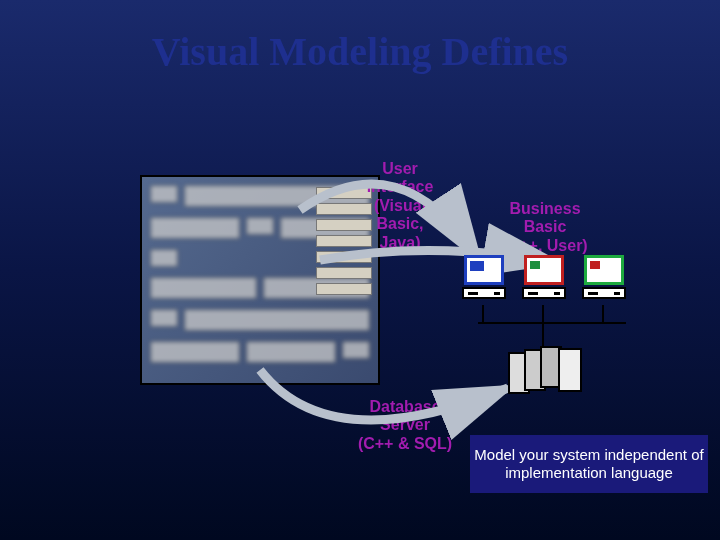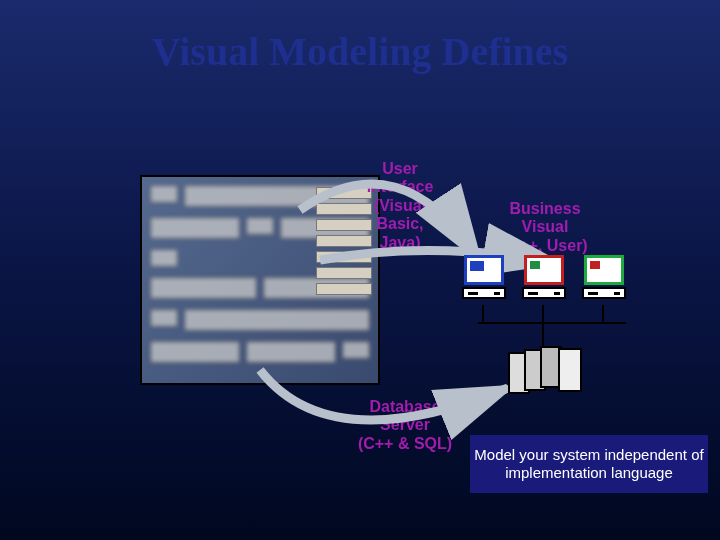--- a/index.html
+++ b/index.html
@@ -224,21 +224,21 @@
   </div>
 </div>
 
 <div class="label label-ui">
   <span>User Interface</span><br>
   <span>(Visual Basic,</span><br>
   <span>Java)</span>
 </div>
 
 <div class="label label-bl">
-  <span>Business Visual</span><br>
+  <span>Business Basic</span><br>
   <span>(C++, User)</span>
 </div>
 
 <div class="label label-db">
   <span>Database Server</span><br>
   <span>(C++ &amp; SQL)</span>
 </div>
 
 <svg class="arrows">
   <defs>

